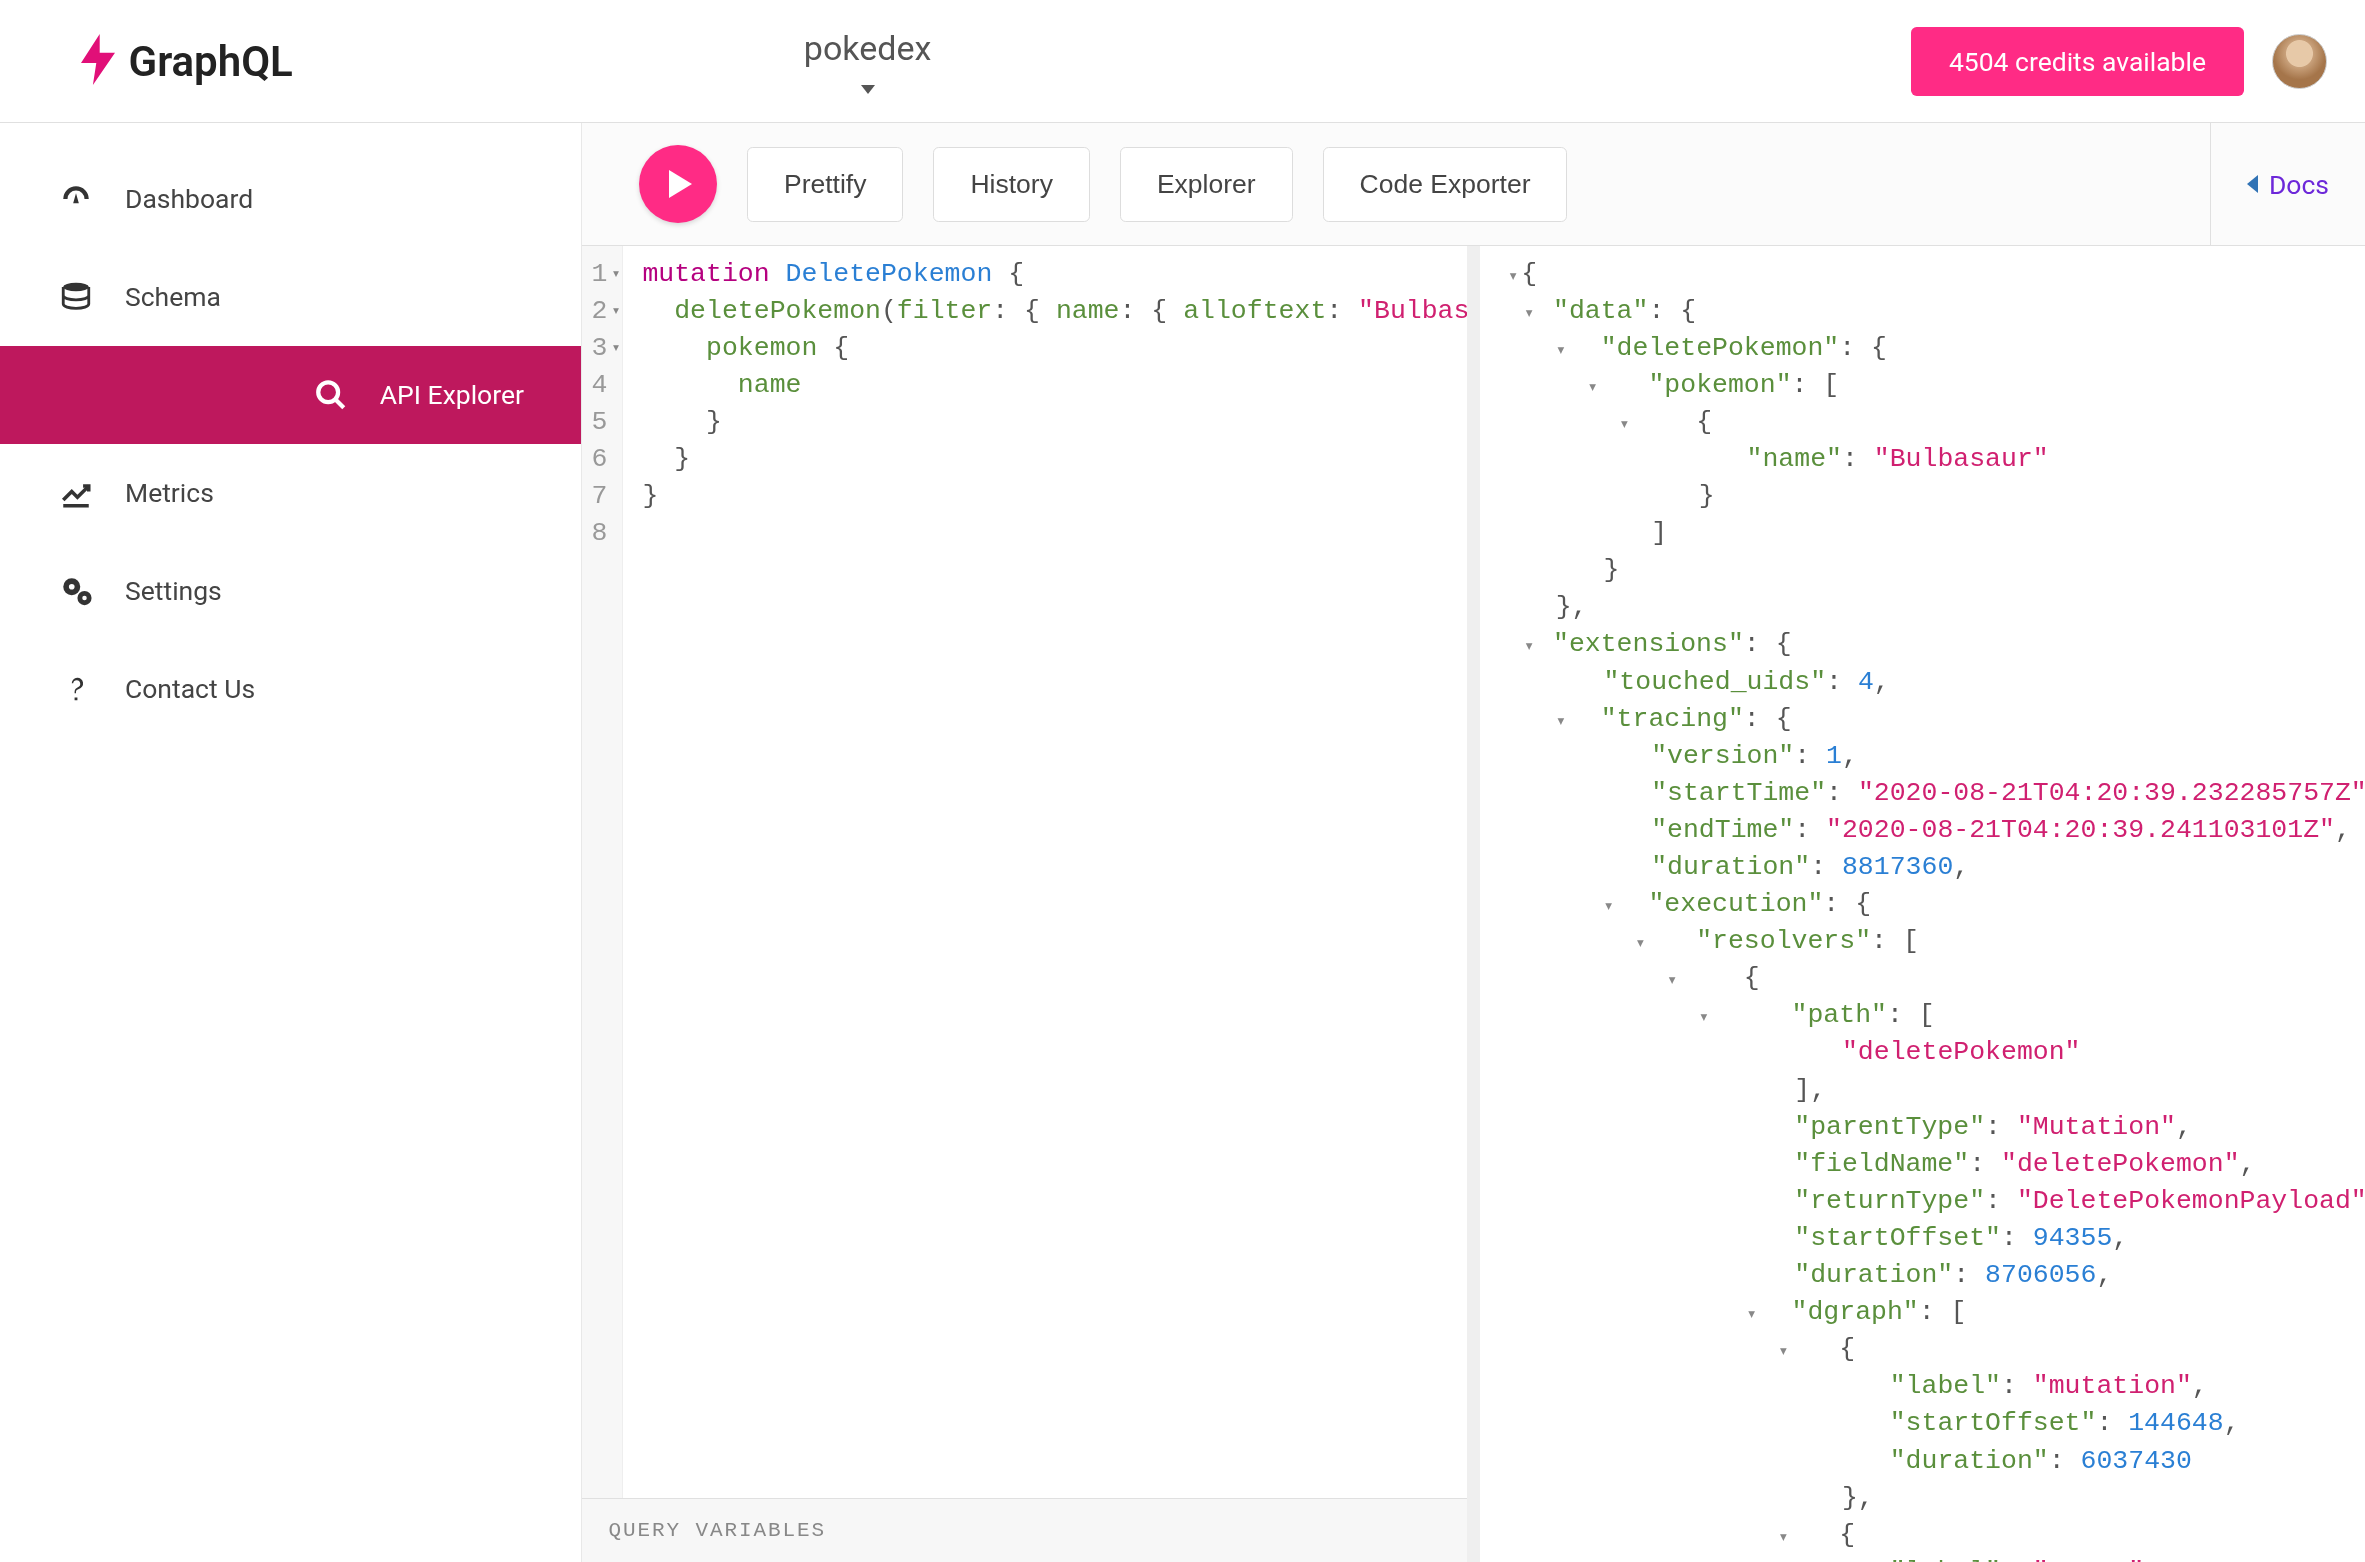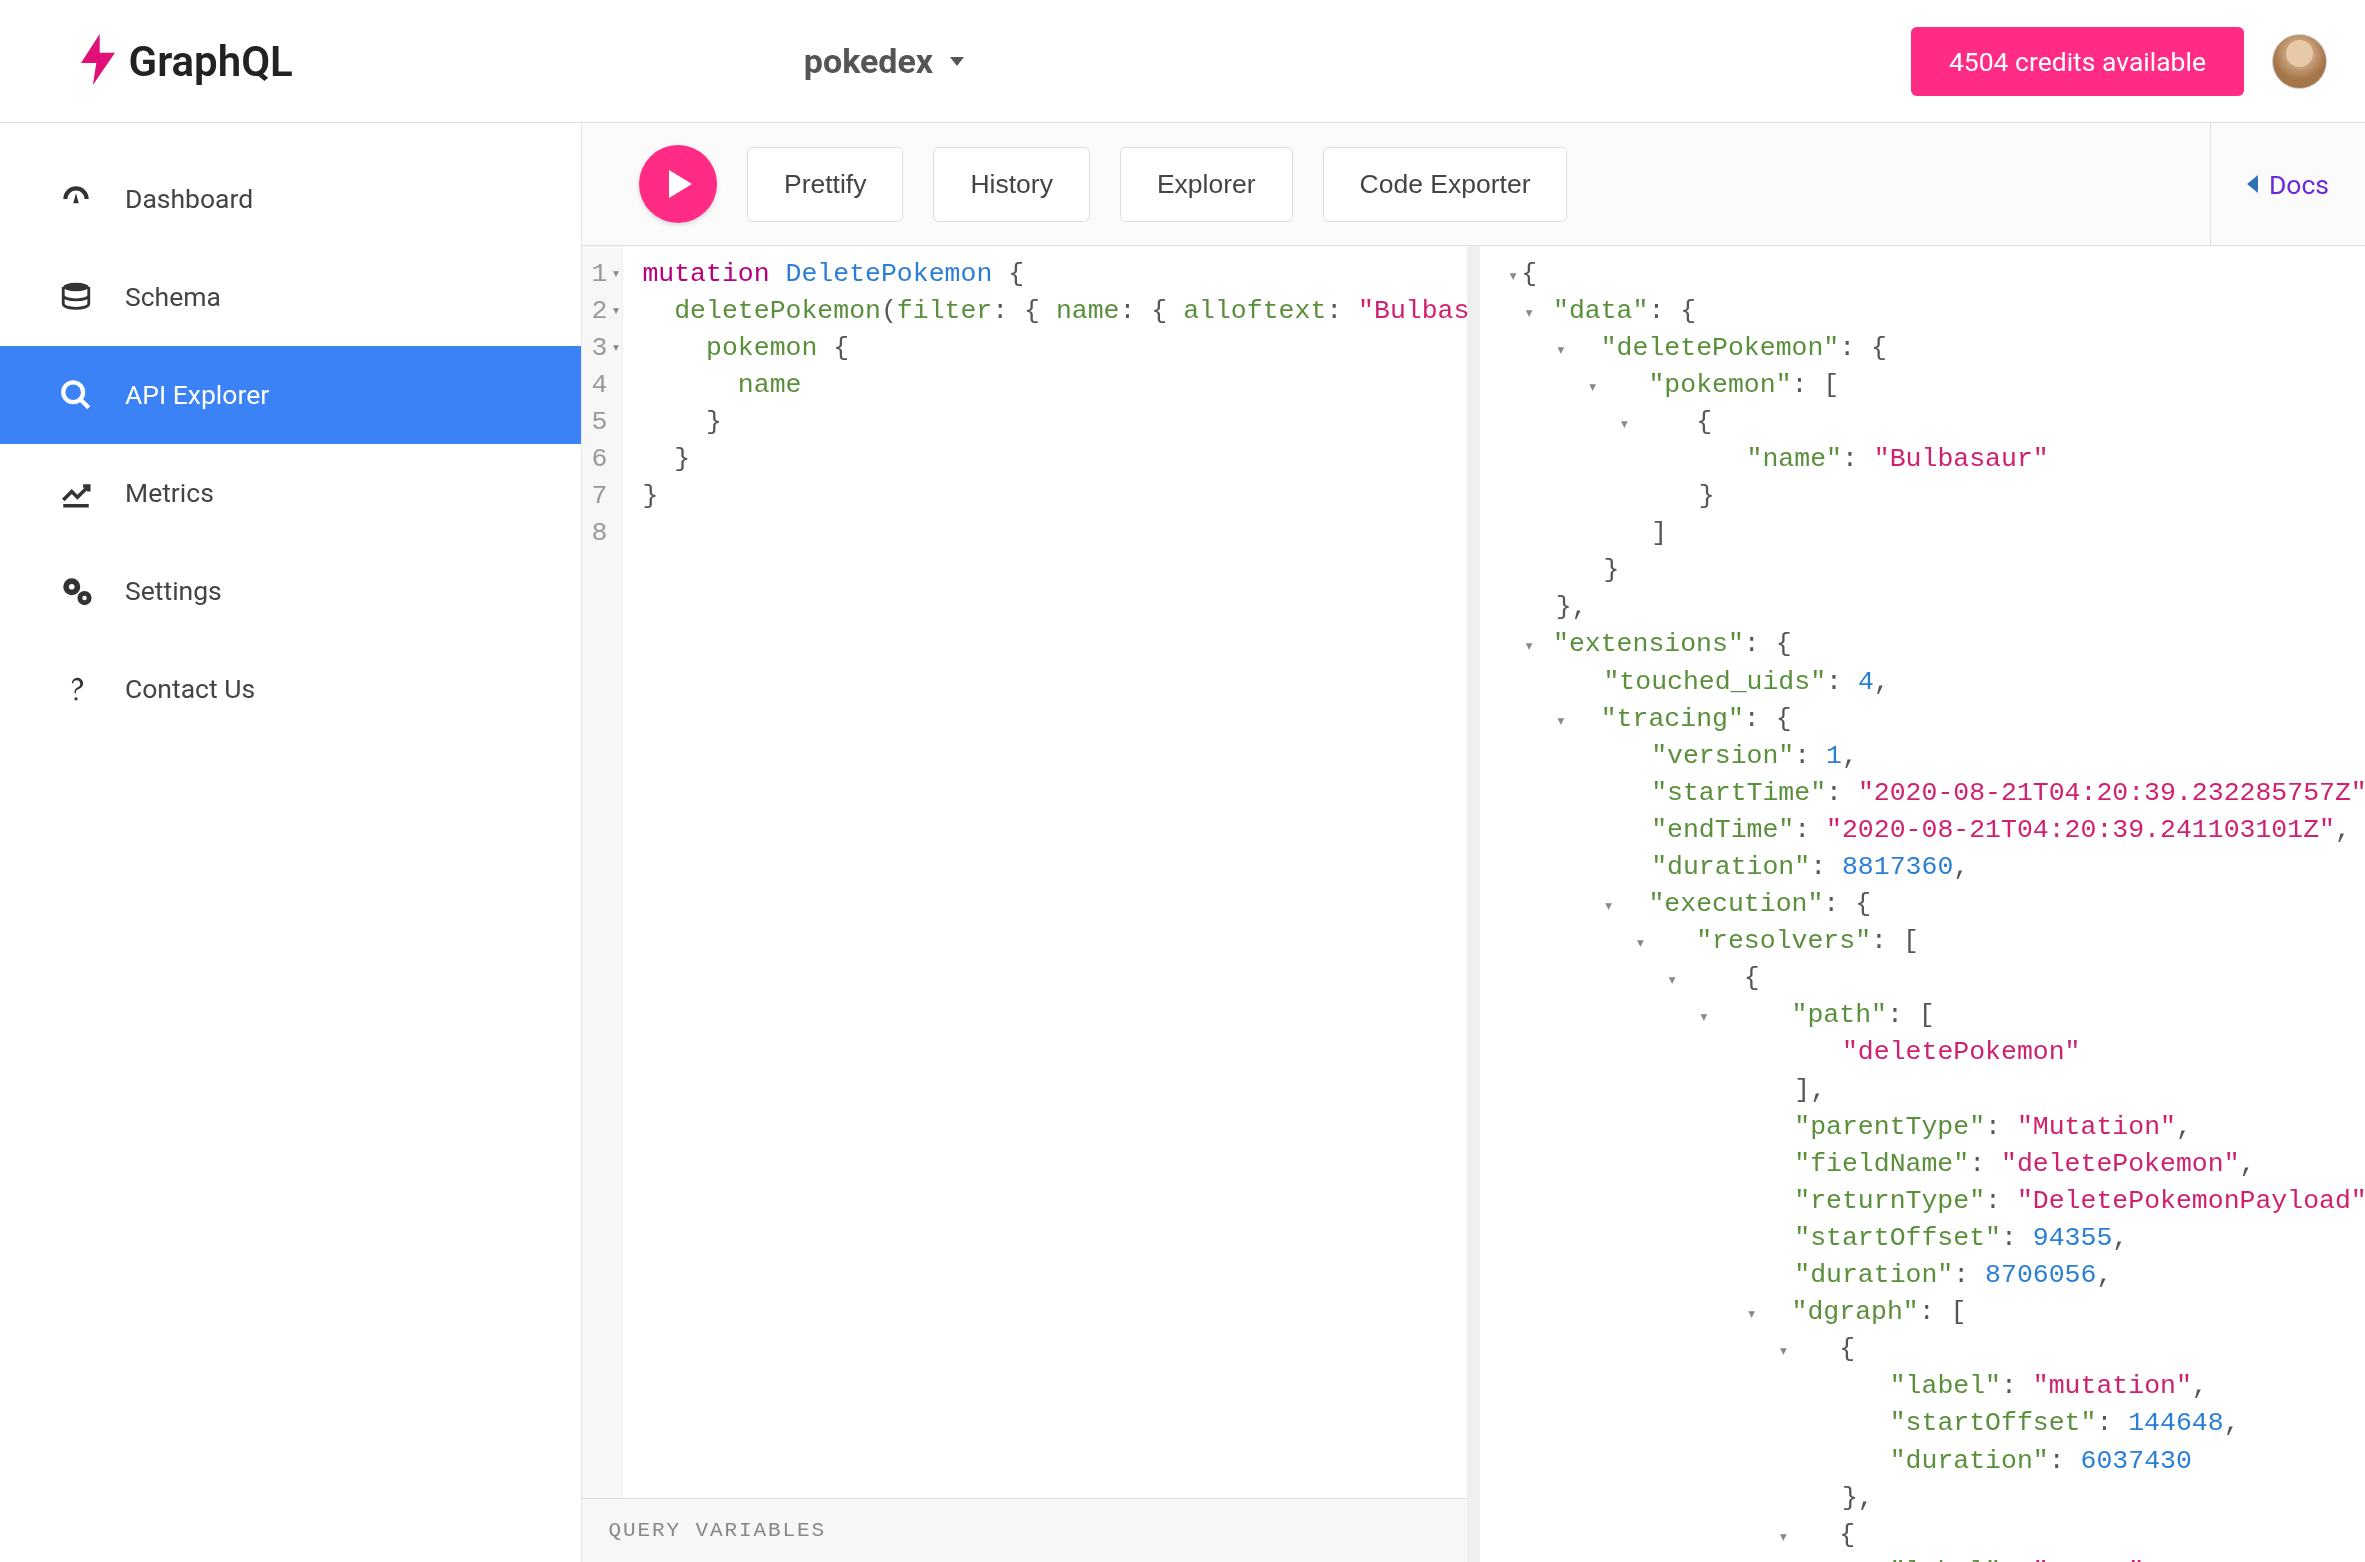--- a/index.html
+++ b/index.html
@@ -14,26 +14,27 @@
     align-items: center;
     padding: 0 38px 0 77px;
     flex-shrink: 0;
   }
   .logo { display: flex; align-items: center; gap: 9.5px; }
   .logo-icon { color: #e10f78; }
   .logo-text { font-size: 42px; font-weight: 600; color: #222; }
   .project-dropdown {
     margin-left: 511px;
     font-size: 34px;
-    font-weight: 700;
+    font-weight: 400;
     color: #555;
     display: flex;
     align-items: center;
     gap: 17px;
     cursor: pointer;
+    flex-direction: column;
   }
   .caret-down {
     width: 0; height: 0;
     border-left: 7.6px solid transparent;
     border-right: 7.6px solid transparent;
     border-top: 9.5px solid #555;
   }
   .credits-pill {
     margin-left: auto;
     background: #ff2b85;
@@ -62,22 +63,23 @@
   .sidebar-item {
     display: flex;
     align-items: center;
     gap: 30px;
     padding: 30px 57px;
     font-size: 26.5px;
     color: #444;
     cursor: pointer;
   }
   .sidebar-item.active {
-    background: #3b82f6;
+    background: #be185d;
     color: #fff;
+    justify-content: flex-end;
   }
   .sidebar-icon { width: 38px; height: 38px; display: flex; align-items: center; justify-content: center; }
 
   .content { flex: 1; display: flex; flex-direction: column; min-width: 0; }
 
   
   .toolbar {
     height: 123px;
     border-bottom: 0.9px solid #e0e0e0;
     display: flex;

